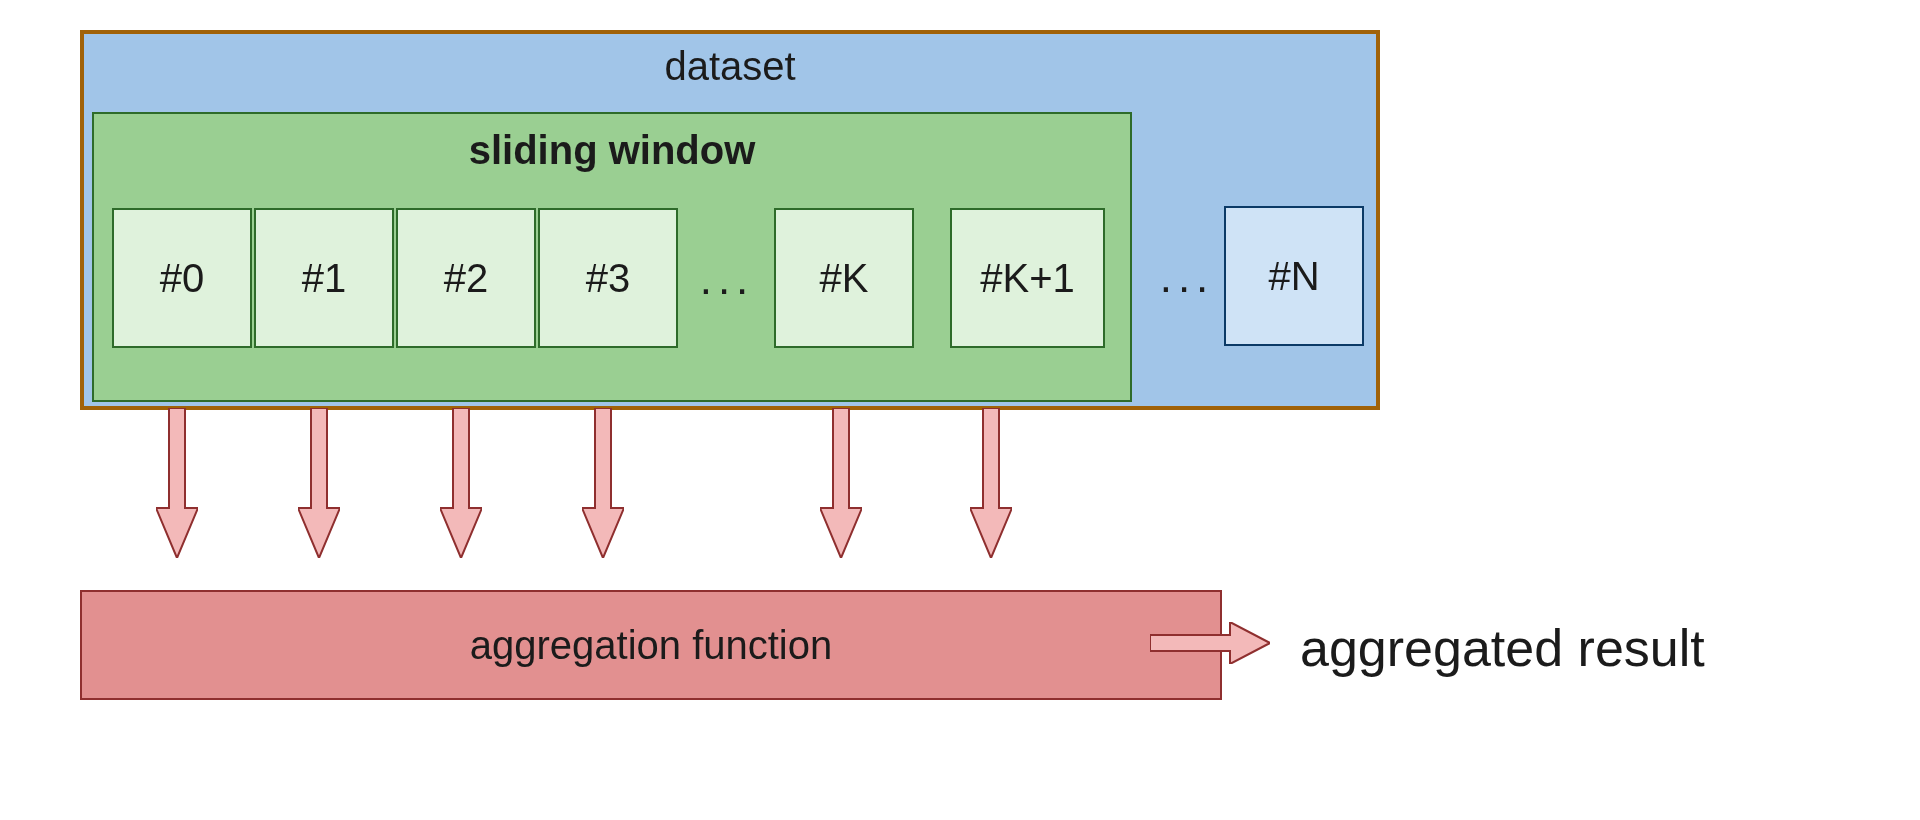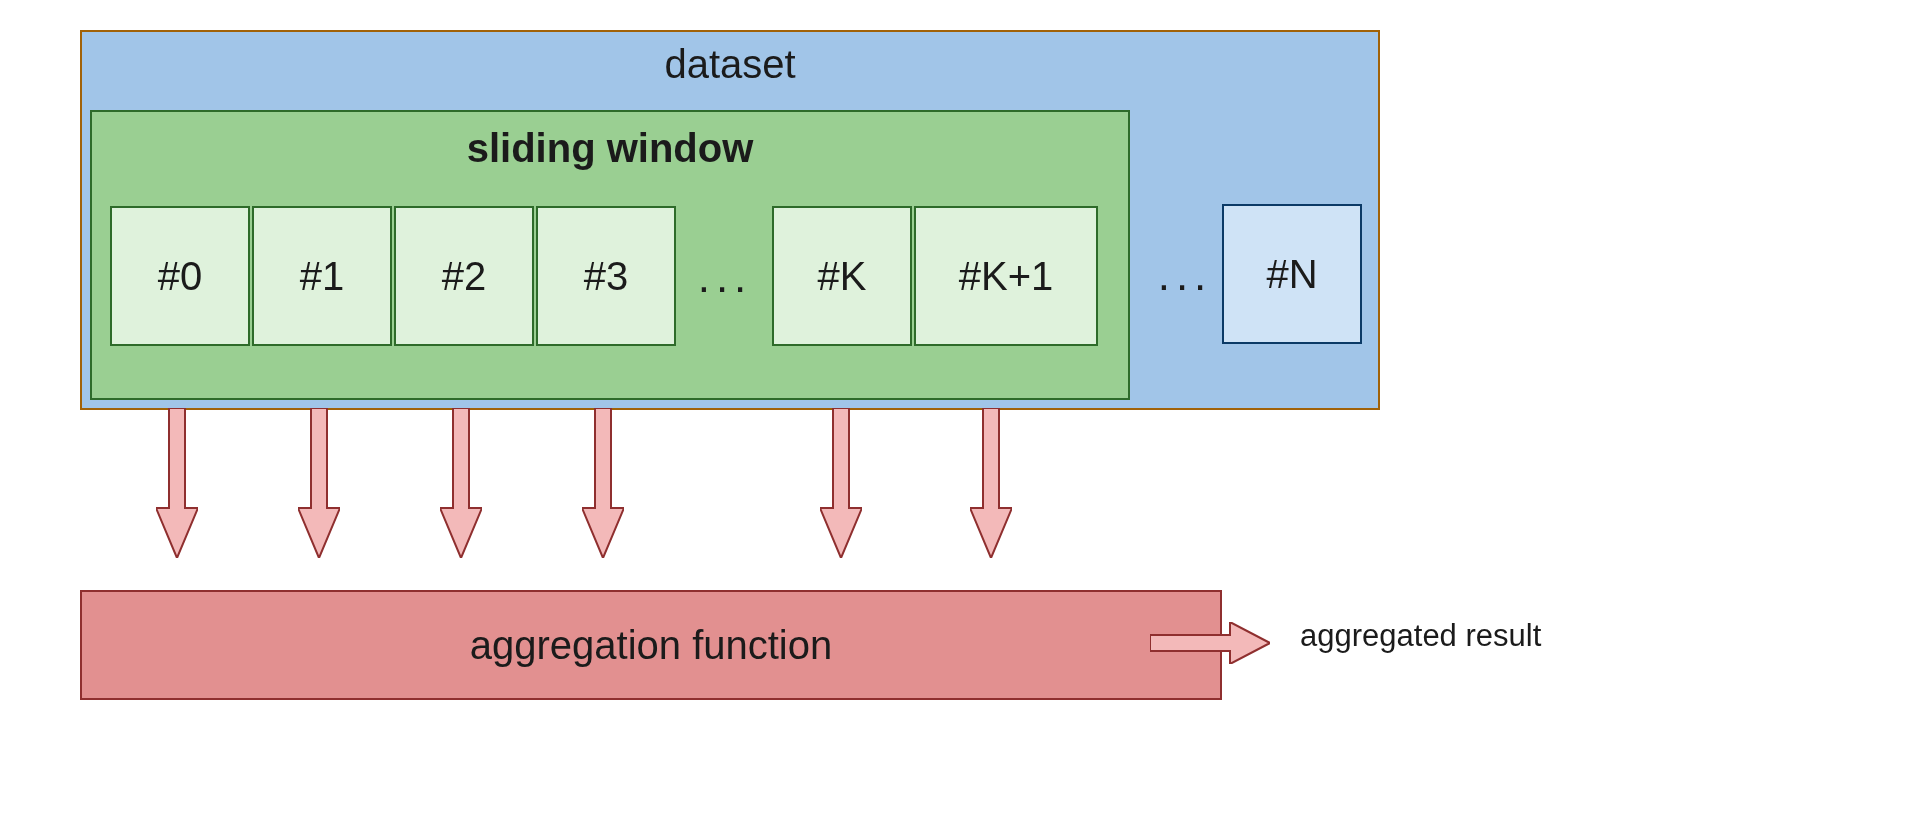--- a/index.html
+++ b/index.html
@@ -21,21 +21,21 @@
   }
 
   
   .dataset-box {
     position: absolute;
     left: 0;
     top: 0;
     width: 1300px;
     height: 380px;
     background: #a1c5e8;
-    border: 2px solid #a16207;
+    border: 4px solid #a16207;
   }
   .dataset-label {
     position: absolute;
     left: 0; right: 0; top: 10px;
     text-align: center;
     font-size: 40px;
     color: #1b1b1b;
   }
 
   
@@ -110,21 +110,21 @@
     align-items: center;
     justify-content: center;
     font-size: 40px;
     color: #1b1b1b;
   }
 
   .result-label {
     position: absolute;
     left: 1220px;
     top: 588px;
-    font-size: 31px;
+    font-size: 52px;
     color: #1b1b1b;
     text-align: right;
   }
 </style>
 </head>
 <body>
 
 <div class="stage">
 
   <div class="dataset-box">
@@ -134,21 +134,21 @@
       <div class="window-label">sliding window</div>
 
       <div class="cell" style="left:18px">#0</div>
       <div class="cell" style="left:160px">#1</div>
       <div class="cell" style="left:302px">#2</div>
       <div class="cell" style="left:444px">#3</div>
 
       <div class="ellipsis" style="left:598px">...</div>
 
       <div class="cell" style="left:680px">#K</div>
-      <div class="cell" style="left:822px;width:184px">#K+1</div>
+      <div class="cell" style="left:856px;width:155px">#K+1</div>
     </div>
 
     <div class="ellipsis" style="left:1068px; top:218px">...</div>
     <div class="cell blue" style="left:1140px; top:172px">#N</div>
   </div>
 
   <svg class="arrow-down" style="left:76px;  top:378px" viewBox="0 0 42 150">
       <path d="M13 0 h16 v100 h13 L21 150 L0 100 h13 Z" fill="#f3b9b9" stroke="#8f2f2f" stroke-width="2"></path>
     </svg>
   <svg class="arrow-down" style="left:218px; top:378px" viewBox="0 0 42 150">

